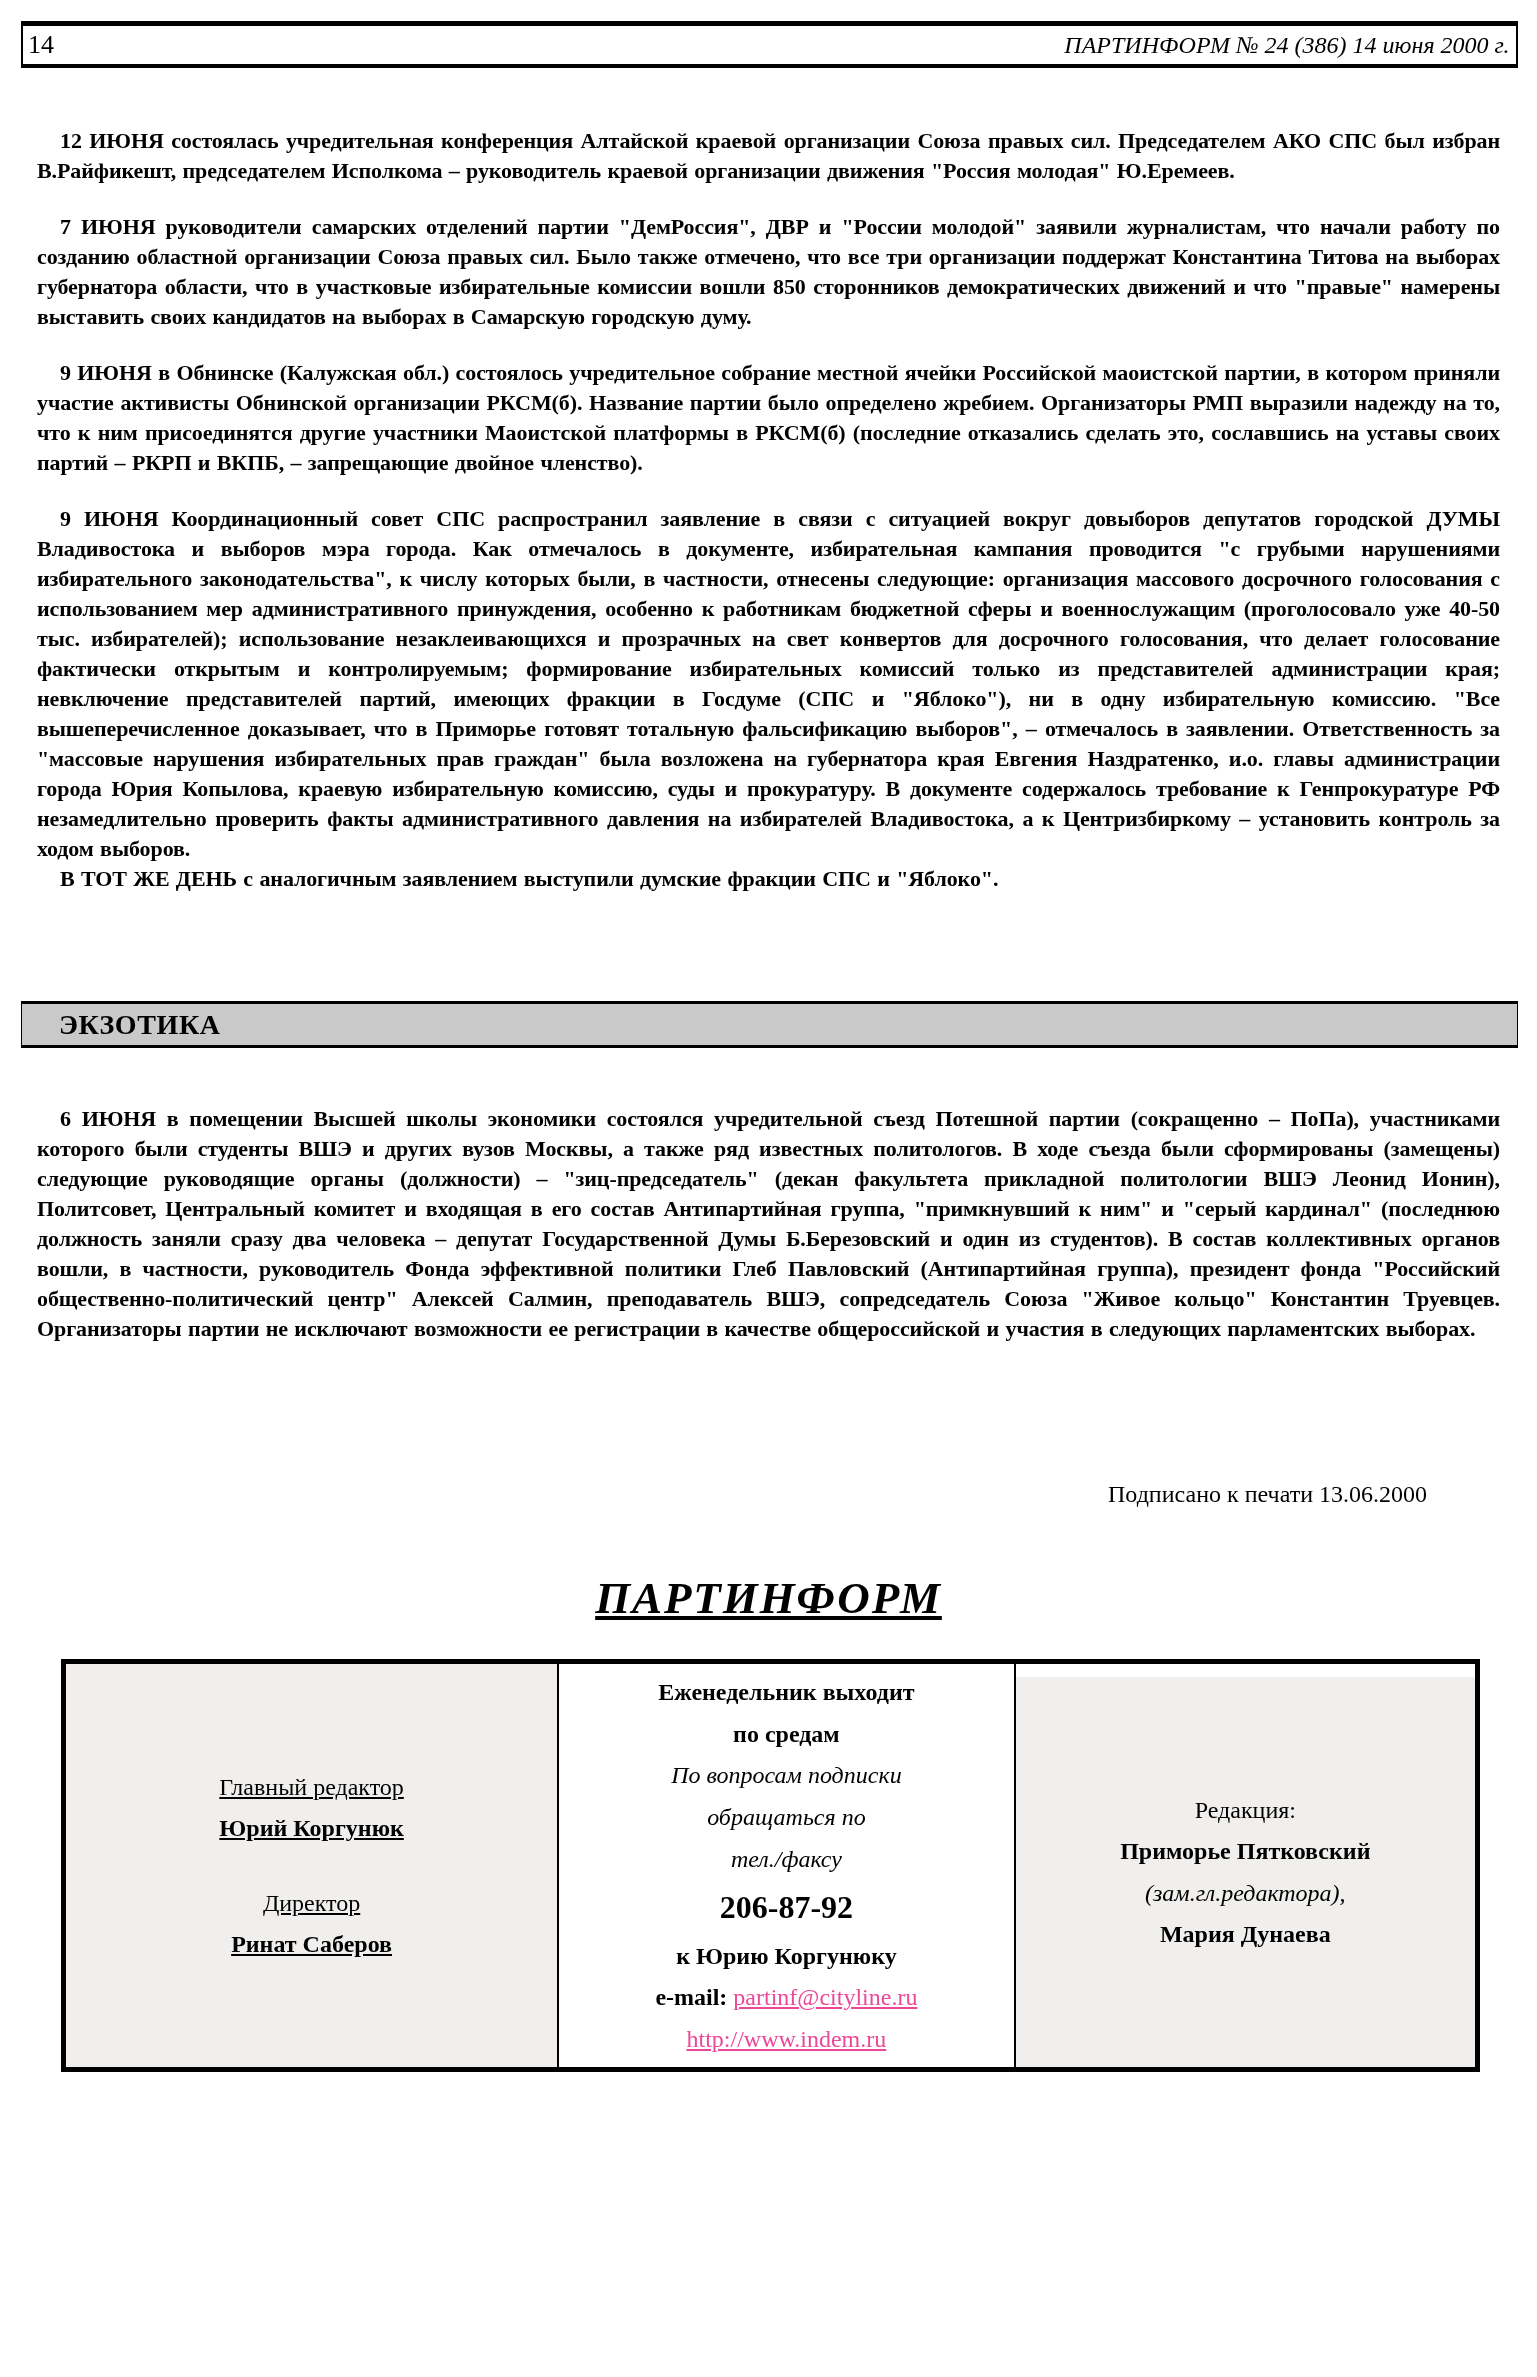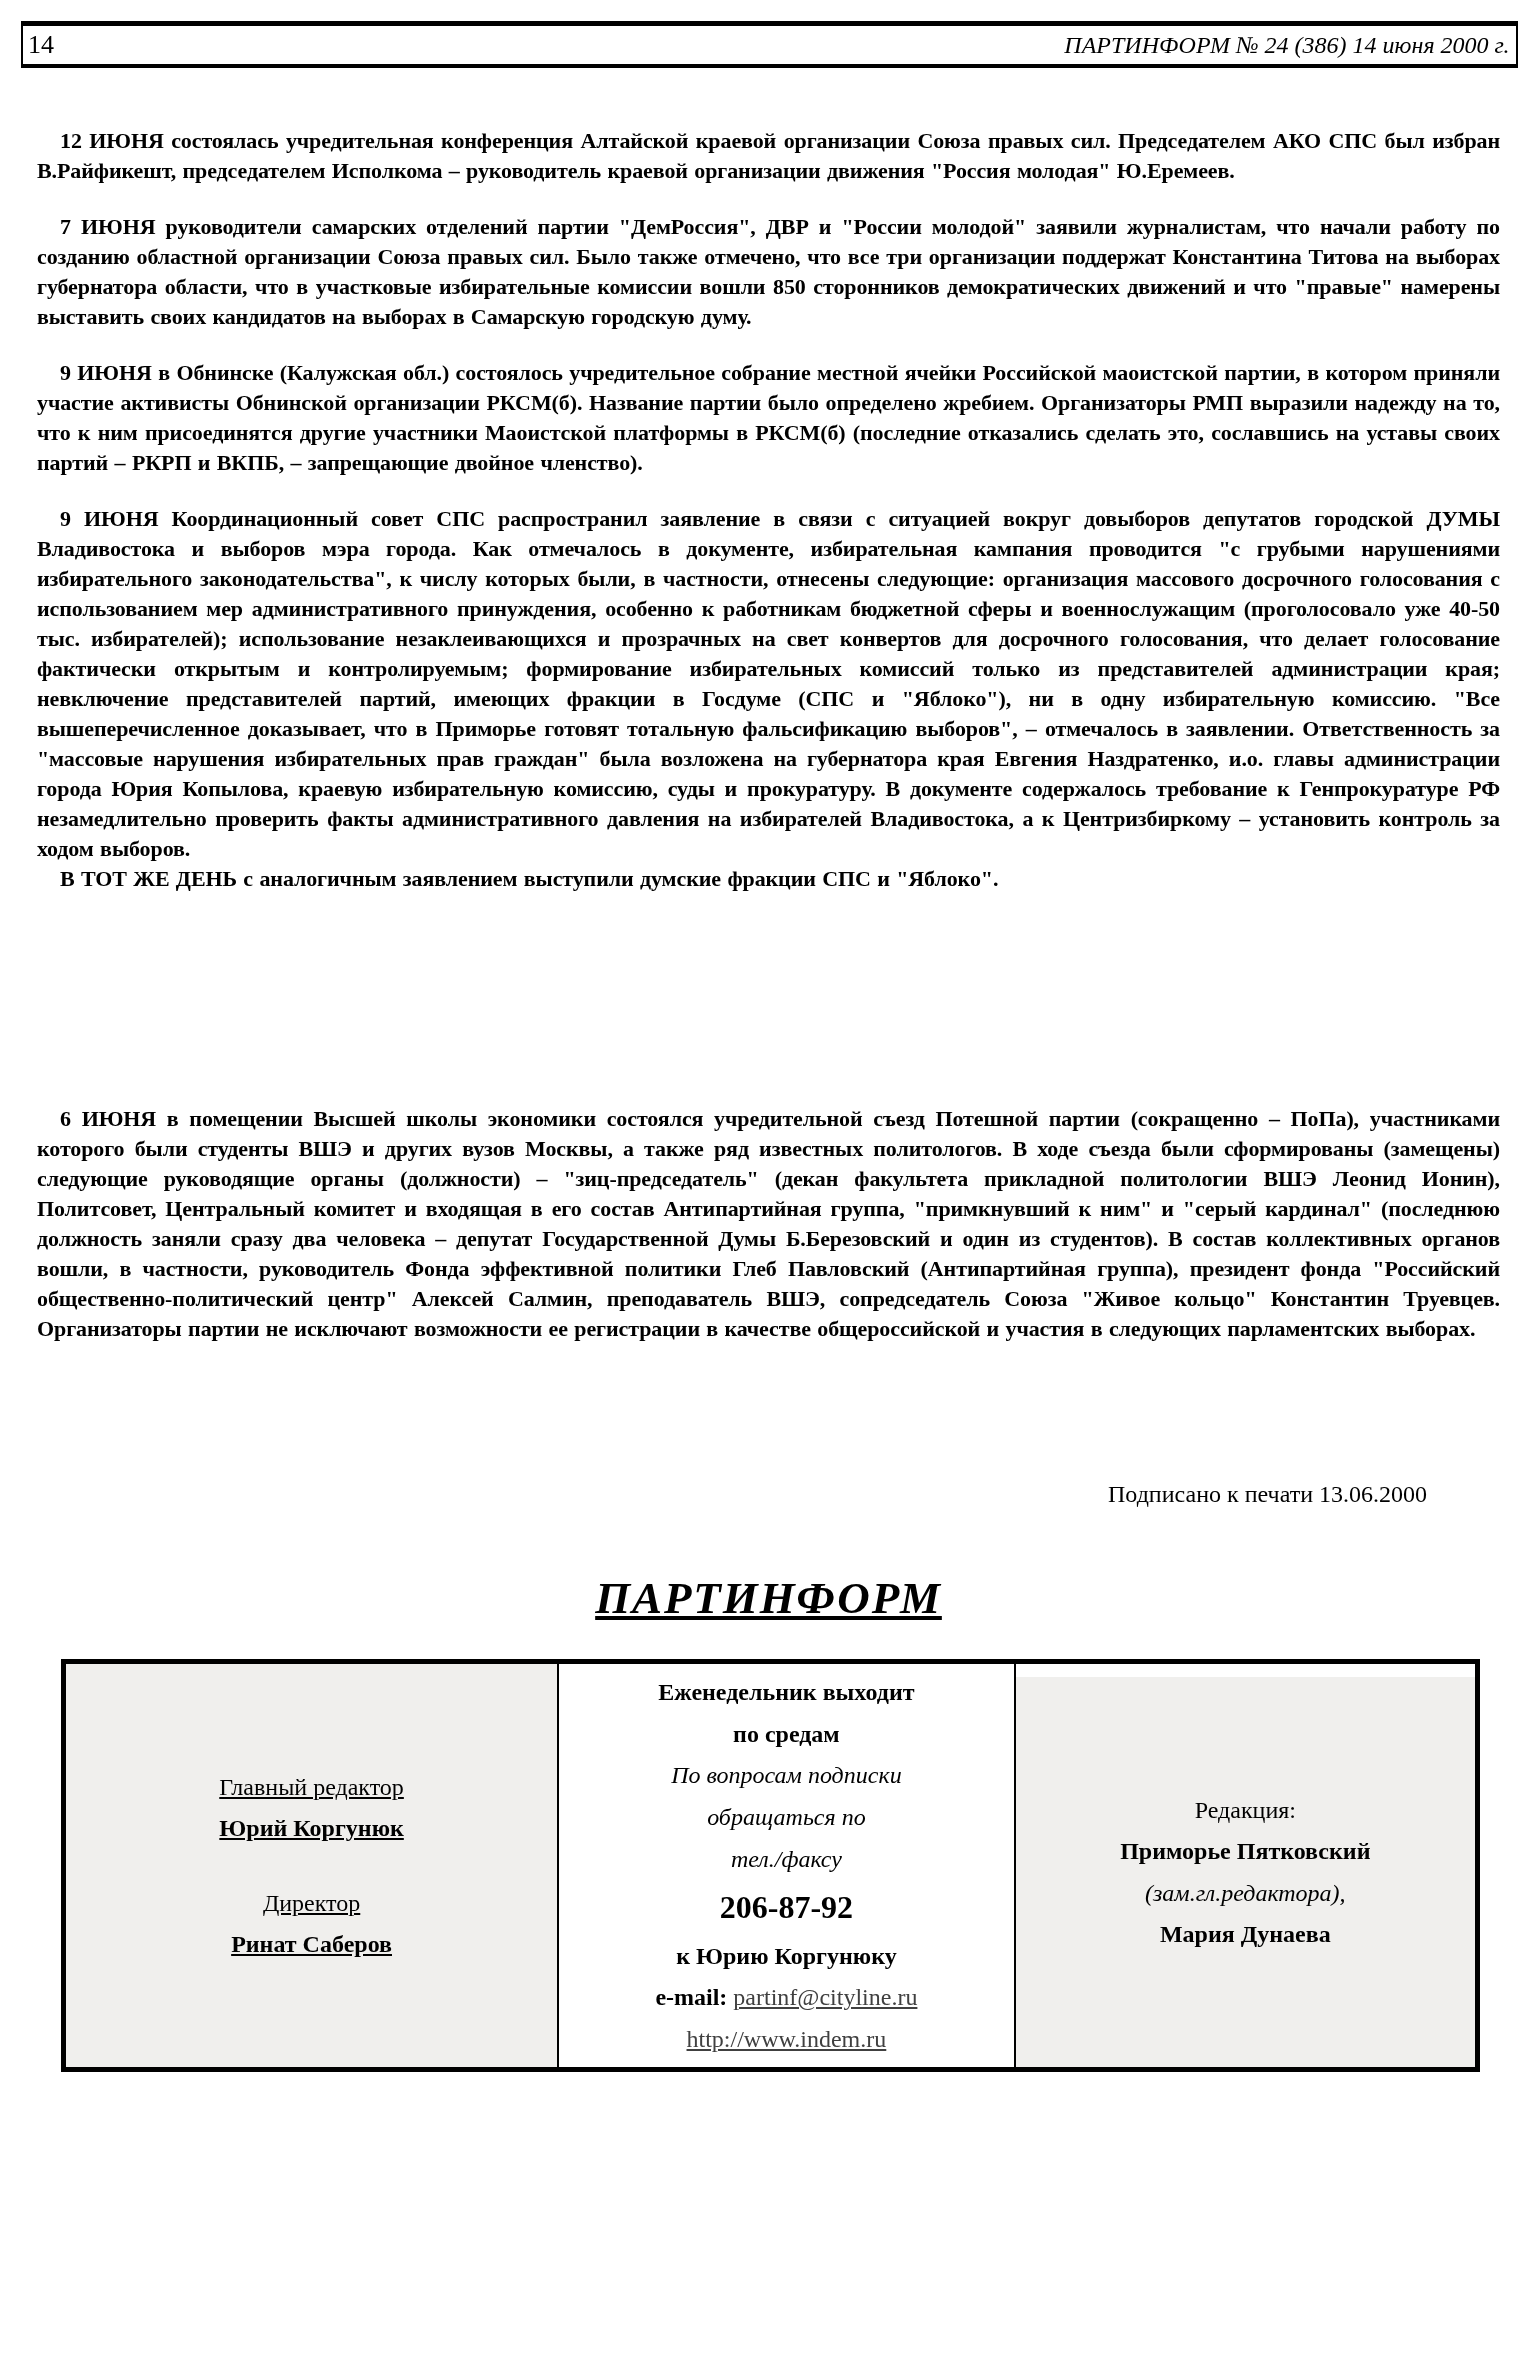--- a/index.html
+++ b/index.html
@@ -75,41 +75,44 @@
     text-align:left;box-sizing:border-box;
   }
   .cell.left{width:35.0%;background:#f0efed;border-right:2.6px solid #000;text-decoration:underline;}
   .cell.center{width:32.4%;background:#ffffff;border-right:2.6px solid #000;}
   .cell.right{width:32.6%;background:#f0efed;margin-top:13px;}
   .cell p{margin:5.8px 0;font-size:24px;line-height:1.25;}
   .cell .b{font-weight:bold;}
   .cell .i{font-style:italic;}
   .cell .phone{font-size:32px;font-weight:bold;margin:7.7px 0;}
   .cell .spacer{height:33px;}
-  .cell a, .cell .link{color:#404040;text-decoration:underline;font-weight:normal;}
+  .cell a, .cell .link{color:#ec4899;text-decoration:underline;font-weight:normal;}
   .email-line .lbl{font-weight:bold;}
 </style>
 </head>
 <body>
 
 <div class="page">
 
   <div class="header-box">
     <span class="page-num">14</span>
     <span class="issue-title">ПАРТИНФОРМ № 24 (386) 14 июня 2000 г.</span>
   </div>
 
   <div class="article">
     <p>12 ИЮНЯ состоялась учредительная конференция Алтайской краевой организации Союза правых сил. Председателем АКО СПС был избран В.Райфикешт, председателем Исполкома – руководитель краевой организации движения "Россия молодая" Ю.Еремеев.</p>
     <p>7 ИЮНЯ руководители самарских отделений партии "ДемРоссия", ДВР и "России молодой" заявили журналистам, что начали работу по созданию областной организации Союза правых сил. Было также отмечено, что все три организации поддержат Константина Титова на выборах губернатора области, что в участковые избирательные комиссии вошли 850 сторонников демократических движений и что "правые" намерены выставить своих кандидатов на выборах в Самарскую городскую думу.</p>
     <p>9 ИЮНЯ в Обнинске (Калужская обл.) состоялось учредительное собрание местной ячейки Российской маоистской партии, в котором приняли участие активисты Обнинской организации РКСМ(б). Название партии было определено жребием. Организаторы РМП выразили надежду на то, что к ним присоединятся другие участники Маоистской платформы в РКСМ(б) (последние отказались сделать это, сославшись на уставы своих партий – РКРП и ВКПБ, – запрещающие двойное членство).</p>
     <p>9 ИЮНЯ Координационный совет СПС распространил заявление в связи с ситуацией вокруг довыборов депутатов городской ДУМЫ Владивостока и выборов мэра города. Как отмечалось в документе, избирательная кампания проводится "с грубыми нарушениями избирательного законодательства", к числу которых были, в частности, отнесены следующие: организация массового досрочного голосования с использованием мер административного принуждения, особенно к работникам бюджетной сферы и военнослужащим (проголосовало уже 40-50 тыс. избирателей); использование незаклеивающихся и прозрачных на свет конвертов для досрочного голосования, что делает голосование фактически открытым и контролируемым; формирование избирательных комиссий только из представителей администрации края; невключение представителей партий, имеющих фракции в Госдуме (СПС и "Яблоко"), ни в одну избирательную комиссию. "Все вышеперечисленное доказывает, что в Приморье готовят тотальную фальсификацию выборов", – отмечалось в заявлении. Ответственность за "массовые нарушения избирательных прав граждан" была возложена на губернатора края Евгения Наздратенко, и.о. главы администрации города Юрия Копылова, краевую избирательную комиссию, суды и прокуратуру. В документе содержалось требование к Генпрокуратуре РФ незамедлительно проверить факты административного давления на избирателей Владивостока, а к Центризбиркому – установить контроль за ходом выборов.</p>
     <p class="no-gap">В ТОТ ЖЕ ДЕНЬ с аналогичным заявлением выступили думские фракции СПС и "Яблоко".</p>
   </div>
 
+  <div class="section-bar">
+    <span>ЭКЗОТИКА</span>
+  </div>
 
   <div class="exotica">
     <p>6 ИЮНЯ в помещении Высшей школы экономики состоялся учредительной съезд Потешной партии (сокращенно – ПоПа), участниками которого были студенты ВШЭ и других вузов Москвы, а также ряд известных политологов. В ходе съезда были сформированы (замещены) следующие руководящие органы (должности) – "зиц-председатель" (декан факультета прикладной политологии ВШЭ Леонид Ионин), Политсовет, Центральный комитет и входящая в его состав Антипартийная группа, "примкнувший к ним" и "серый кардинал" (последнюю должность заняли сразу два человека – депутат Государственной Думы Б.Березовский и один из студентов). В состав коллективных органов вошли, в частности, руководитель Фонда эффективной политики Глеб Павловский (Антипартийная группа), президент фонда "Российский общественно-политический центр" Алексей Салмин, преподаватель ВШЭ, сопредседатель Союза "Живое кольцо" Константин Труевцев. Организаторы партии не исключают возможности ее регистрации в качестве общероссийской и участия в следующих парламентских выборах.</p>
   </div>
 
   <div class="signed-line">Подписано к печати  13.06.2000</div>
 
   <div class="masthead">ПАРТИНФОРМ</div>
 
   <div class="footer-table">

